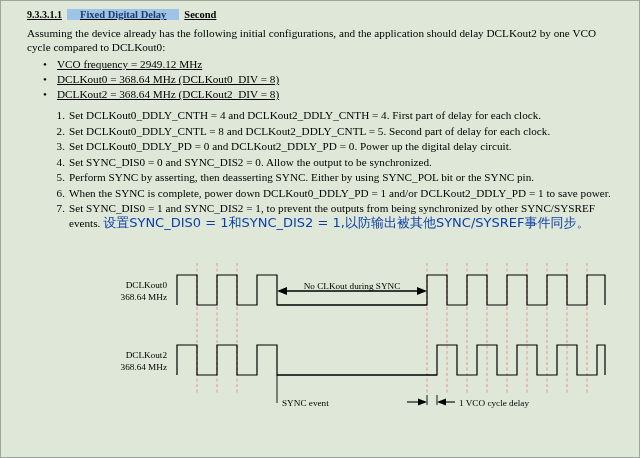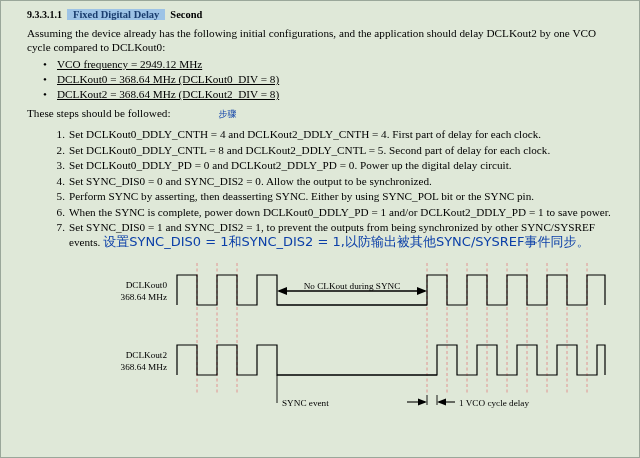--- a/index.html
+++ b/index.html
@@ -29,28 +29,29 @@
   }
   
   .heading-row {
     display: flex;
     align-items: baseline;
     gap: 5px;
     font-size: 10.5px;
     font-weight: bold;
     color: #000;
     margin-bottom: 5px;
+    text-decoration: underline;
   }
   .heading-num {
     font-size: 10px;
     font-weight: bold;
   }
   .heading-hl {
     background: #9dc3e6;
-    padding: 0 6px;
+    padding: 0 13px;
     color: #1a3d6e;
     font-weight: bold;
   }
   .heading-tail {
     font-weight: bold;
   }
   
   p.body-text {
     font-size: 11.2px;
     line-height: 14px;
@@ -163,24 +164,20 @@
     </div>
 
     <p class="body-text">Assuming the device already has the following initial configurations, and the application should delay DCLKout2 by one VCO cycle compared to DCLKout0:</p>
 
     <ul class="bullets">
       <li>VCO frequency = 2949.12 MHz</li>
       <li>DCLKout0 = 368.64 MHz (DCLKout0_DIV = 8)</li>
       <li>DCLKout2 = 368.64 MHz (DCLKout2_DIV = 8)</li>
     </ul>
 
-    <div class="steps-intro">
-      <span>These steps should be followed:</span>
-      <span class="cn-note">步骤</span>
-    </div>
 
     <ol class="steps">
       <li>Set DCLKout0_DDLY_CNTH = 4 and DCLKout2_DDLY_CNTH = 4. First part of delay for each clock.</li>
       <li>Set DCLKout0_DDLY_CNTL = 8 and DCLKout2_DDLY_CNTL = 5. Second part of delay for each clock.</li>
       <li>Set DCLKout0_DDLY_PD = 0 and DCLKout2_DDLY_PD = 0. Power up the digital delay circuit.</li>
       <li>Set SYNC_DIS0 = 0 and SYNC_DIS2 = 0. Allow the output to be synchronized.</li>
       <li>Perform SYNC by asserting, then deasserting SYNC. Either by using SYNC_POL bit or the SYNC pin.</li>
       <li>When the SYNC is complete, power down DCLKout0_DDLY_PD = 1 and/or DCLKout2_DDLY_PD = 1 to save power.</li>
       <li>
         <span>Set SYNC_DIS0 = 1 and SYNC_DIS2 = 1, to prevent the outputs from being synchronized by other SYNC/SYSREF events.</span>

